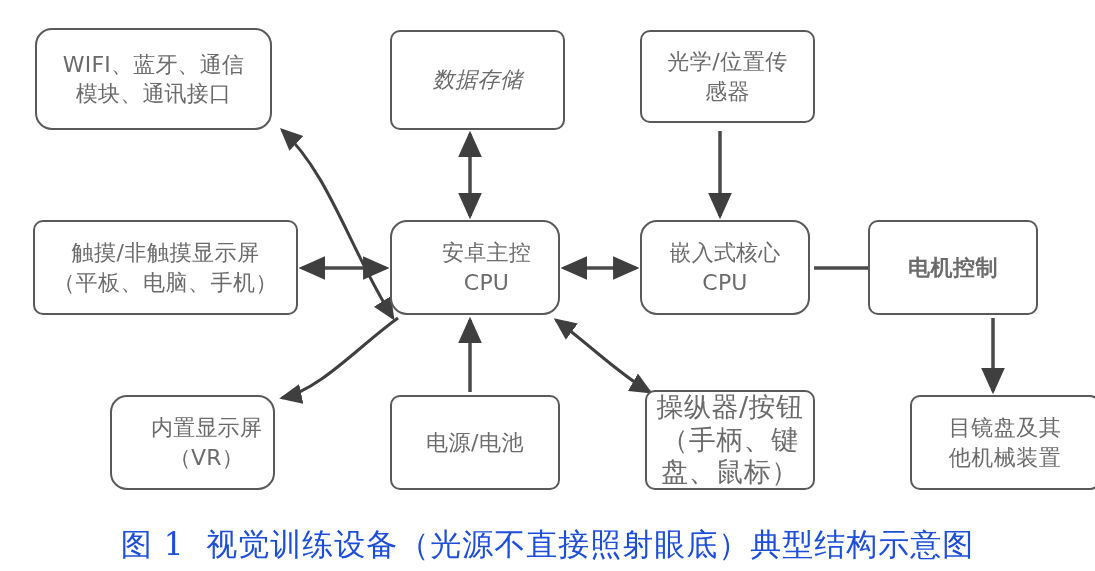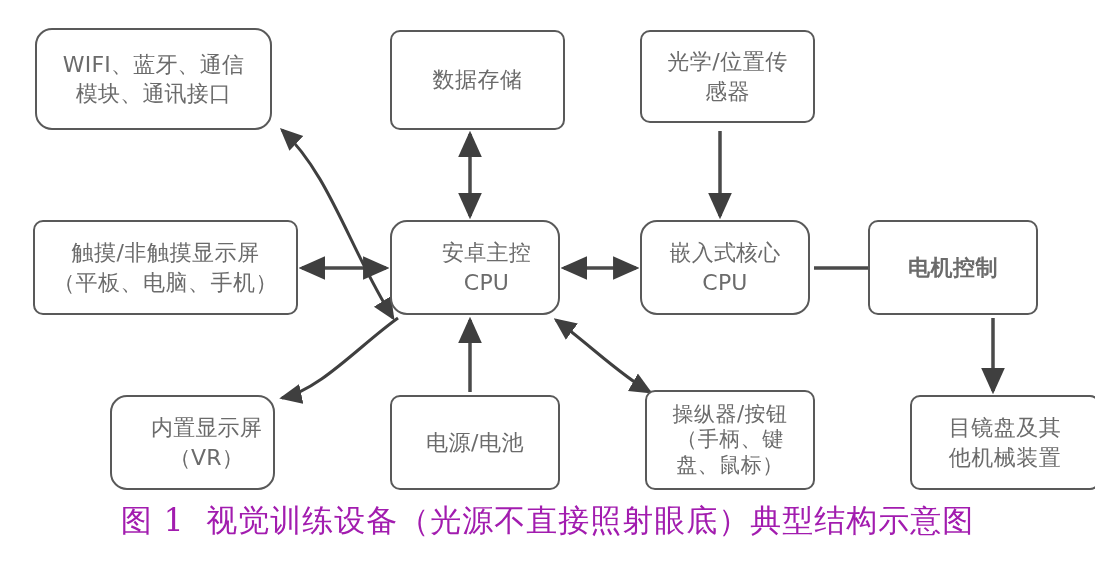--- a/index.html
+++ b/index.html
@@ -41,31 +41,31 @@
     white-space: pre-line;
     z-index: 3;
     font-family: "DejaVu Sans", "Liberation Sans", sans-serif;
   }
   .node-box.latin-mix {
     letter-spacing: 0.2px;
     border-radius: 17px;
   }
   .node-box.tight {
     line-height: 1.2;
-    font-size: 21px;
+    font-size: 27px;
   }
   .caption {
     position: absolute;
     left: 0;
-    top: 500px;
+    top: 524px;
     width: 1095px;
     text-align: center;
     font-family: "DejaVu Serif", "Liberation Serif", serif;
     font-size: 31px;
-    color: #a21caf;
+    color: #1d4ed8;
     letter-spacing: 1px;
     white-space: pre;
     z-index: 4;
   }
 </style>
 </head>
 <body>
 
 <div id="figure-root">
 
@@ -97,21 +97,21 @@
     <line x1="470" y1="392" x2="470" y2="320" stroke="#4a4a4a" stroke-width="3.5" marker-end="url(#arrow-end)"></line>
 
     <path d="M 556 320 C 590 345 620 375 650 392" fill="none" stroke="#3f3f3f" stroke-width="3" marker-end="url(#arrow-end)" marker-start="url(#arrow-start)"></path>
 
     <line x1="993" y1="318" x2="993" y2="391" stroke="#4a4a4a" stroke-width="3.5" marker-end="url(#arrow-end)"></line>
   </svg>
 
   <div class="node-box latin-mix" style="left:35px; top:28px; width:237px; height:102px;">WIFI、蓝牙、通信
 模块、通讯接口</div>
 
-  <div class="node-box" style="left:390px; top:30px; width:175px; height:100px;">数据存储</div>
+  <div class="node-box" style="left:390px; top:30px; width:175px; height:100px;font-style:italic;">数据存储</div>
 
   <div class="node-box" style="left:640px; top:30px; width:175px; height:93px;">光学/位置传
 感器</div>
 
   <div class="node-box" style="left:33px; top:220px; width:265px; height:95px;">触摸/非触摸显示屏
 （平板、电脑、手机）</div>
 
   <div class="node-box latin-mix" style="left:390px; top:220px; width:170px; height:95px;padding-left:23px;">安卓主控
 CPU</div>
 

